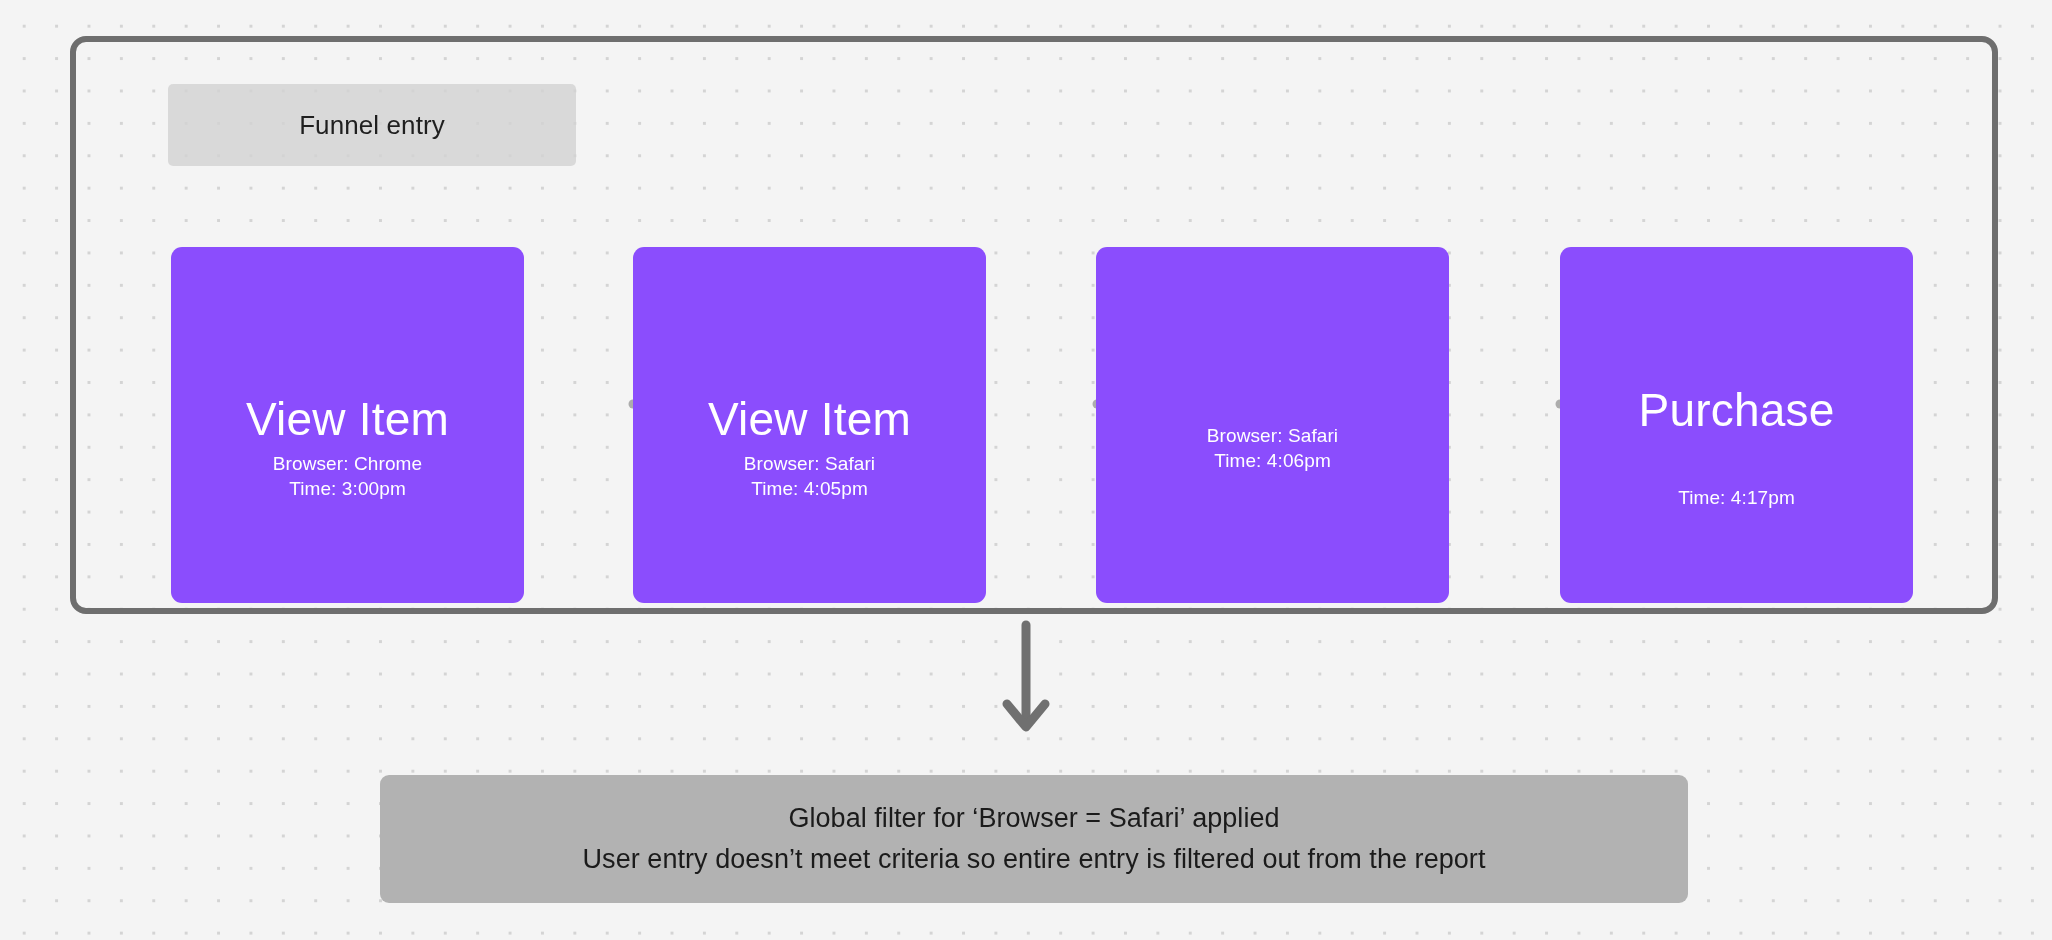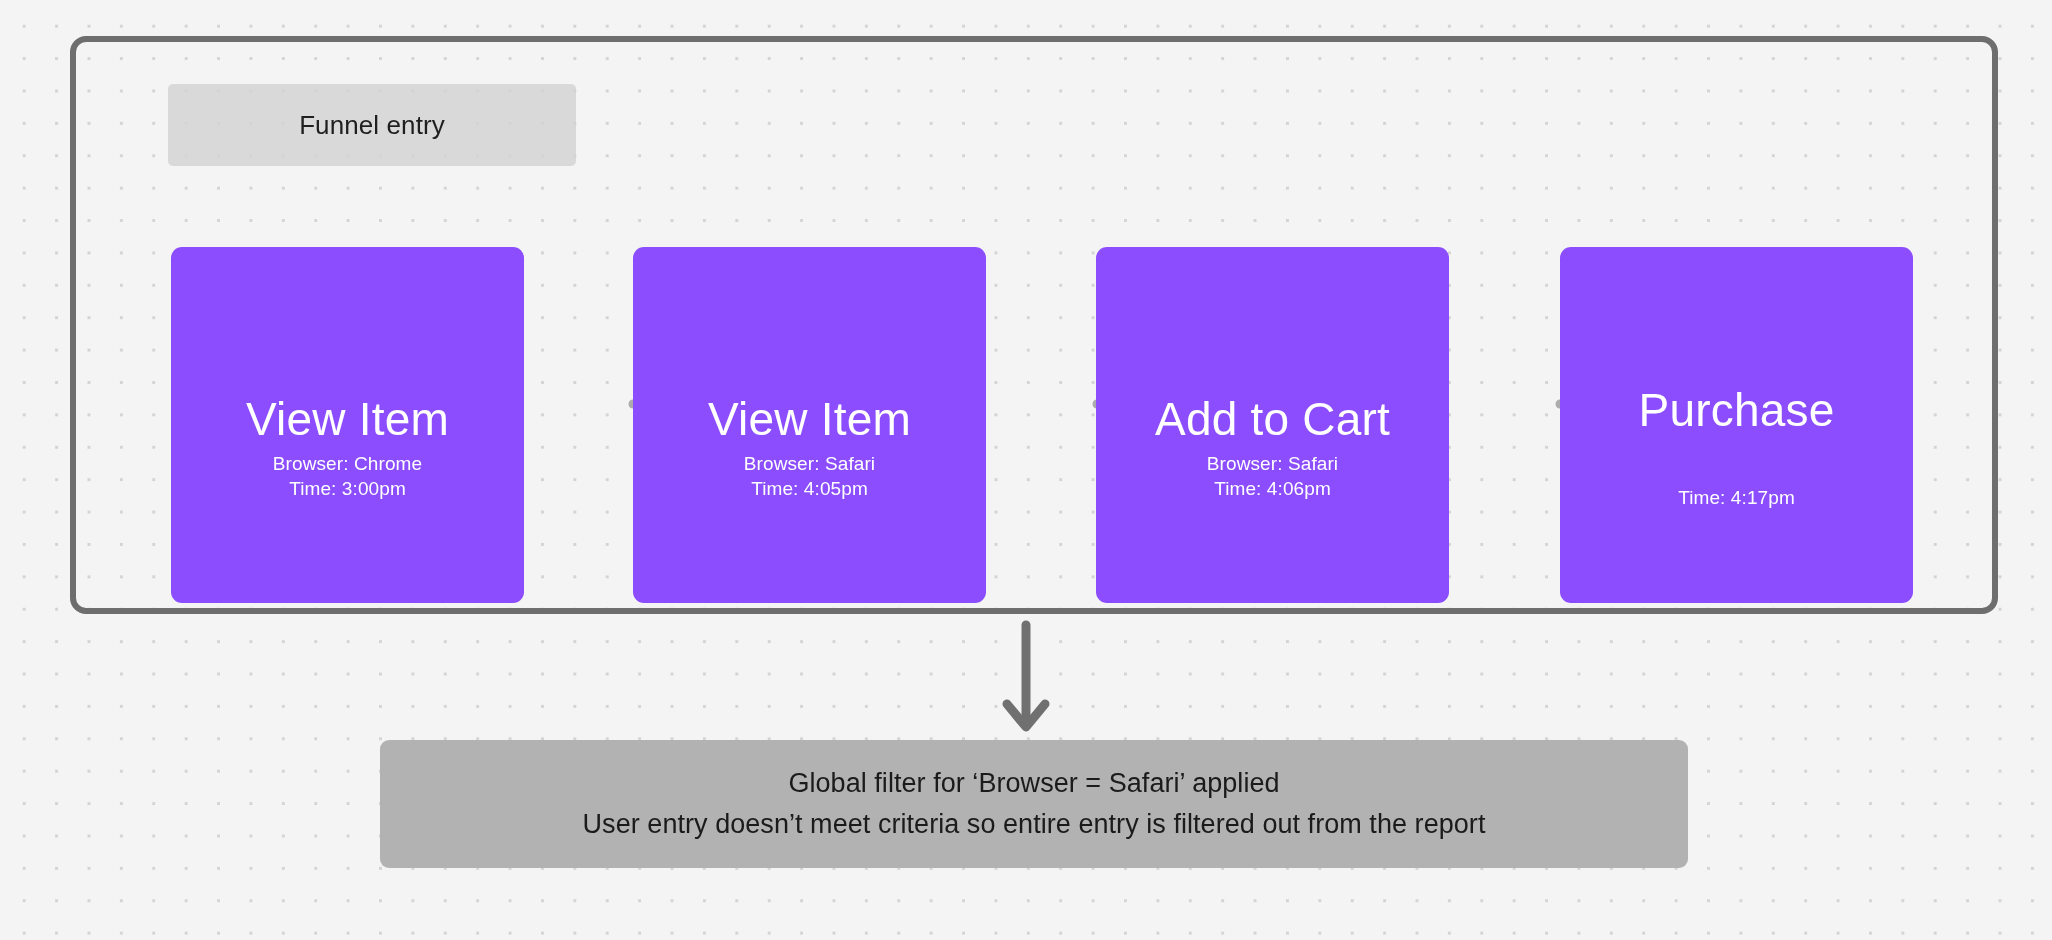--- a/index.html
+++ b/index.html
@@ -110,21 +110,21 @@
     left: 1000px;
     top: 620px;
     width: 52px;
     height: 116px;
   }
 
   
   .bottom-note {
     position: absolute;
     left: 380px;
-    top: 740px;
+    top: 775px;
     width: 1308px;
     height: 128px;
     background: #b2b2b2;
     border-radius: 9px;
     display: flex;
     flex-direction: column;
     align-items: center;
     justify-content: center;
     text-align: center;
   }
@@ -166,21 +166,20 @@
     </div>
 
     <div class="h-arrow a1">
       <svg width="90" height="48" viewBox="0 0 90 48" fill="none" xmlns="http://www.w3.org/2000/svg">
         <path d="M5 24 H76" stroke="#acacac" stroke-width="9" stroke-linecap="round"></path>
         <path d="M58 6 L79 24 L58 42" stroke="#acacac" stroke-width="9" stroke-linecap="round" stroke-linejoin="round"></path>
       </svg>
     </div>
 
     <div class="step-card s2">
-      <div class="step-title">Add to Cart</div>
       <div class="step-meta">Browser: Safari</div>
       <div class="step-meta">Time: 4:06pm</div>
     </div>
 
     <div class="h-arrow a2">
       <svg width="90" height="48" viewBox="0 0 90 48" fill="none" xmlns="http://www.w3.org/2000/svg">
         <path d="M5 24 H76" stroke="#acacac" stroke-width="9" stroke-linecap="round"></path>
         <path d="M58 6 L79 24 L58 42" stroke="#acacac" stroke-width="9" stroke-linecap="round" stroke-linejoin="round"></path>
       </svg>
     </div>

